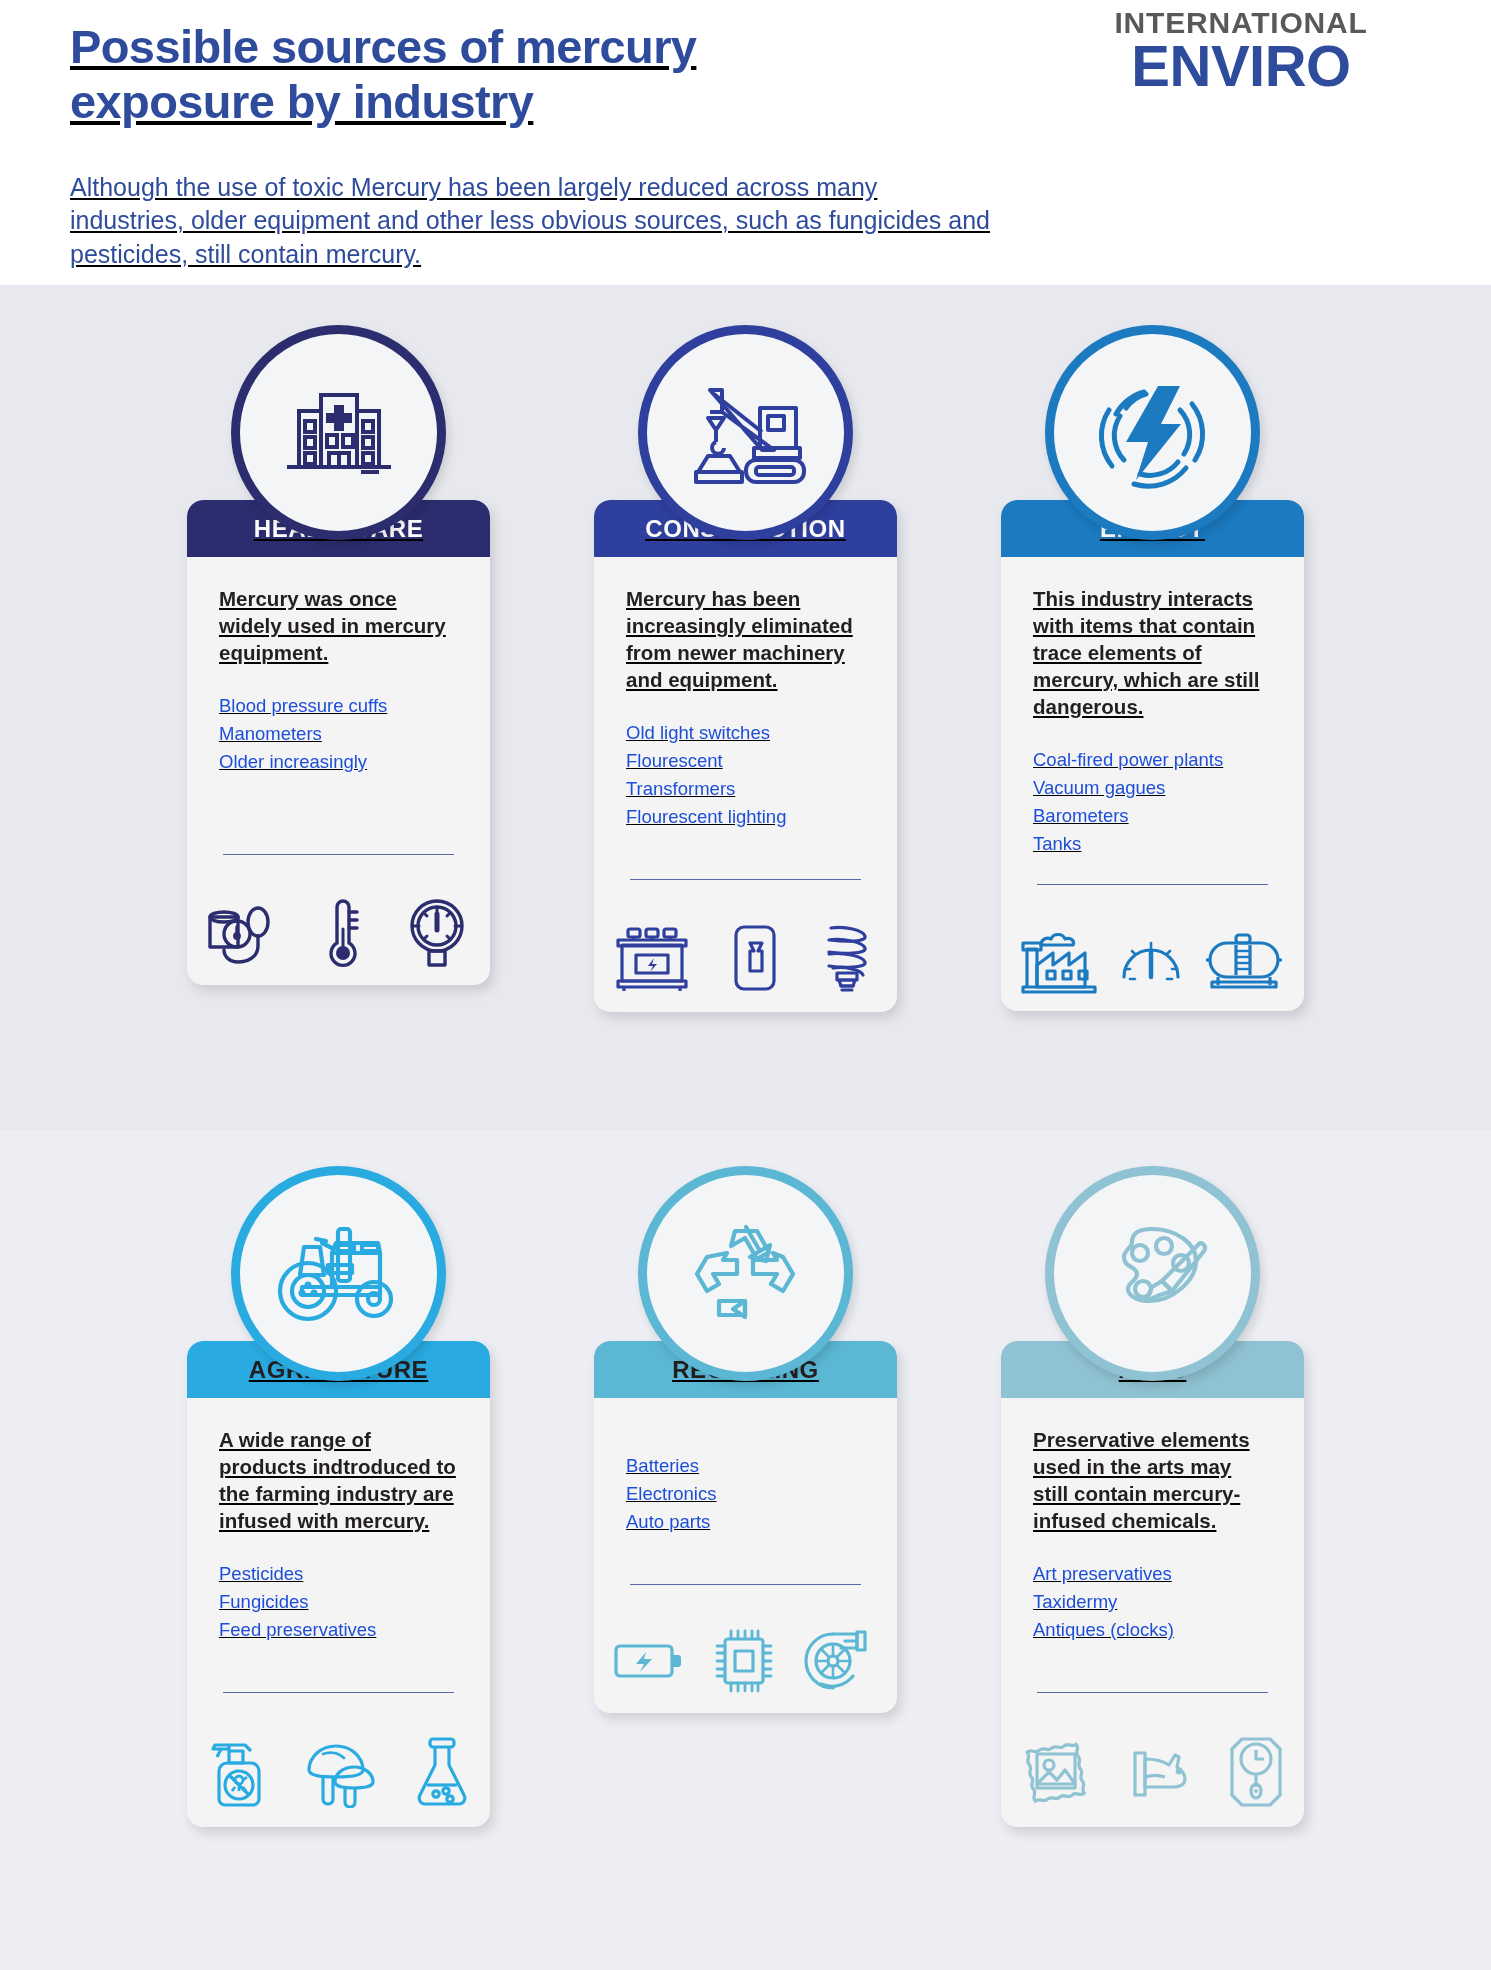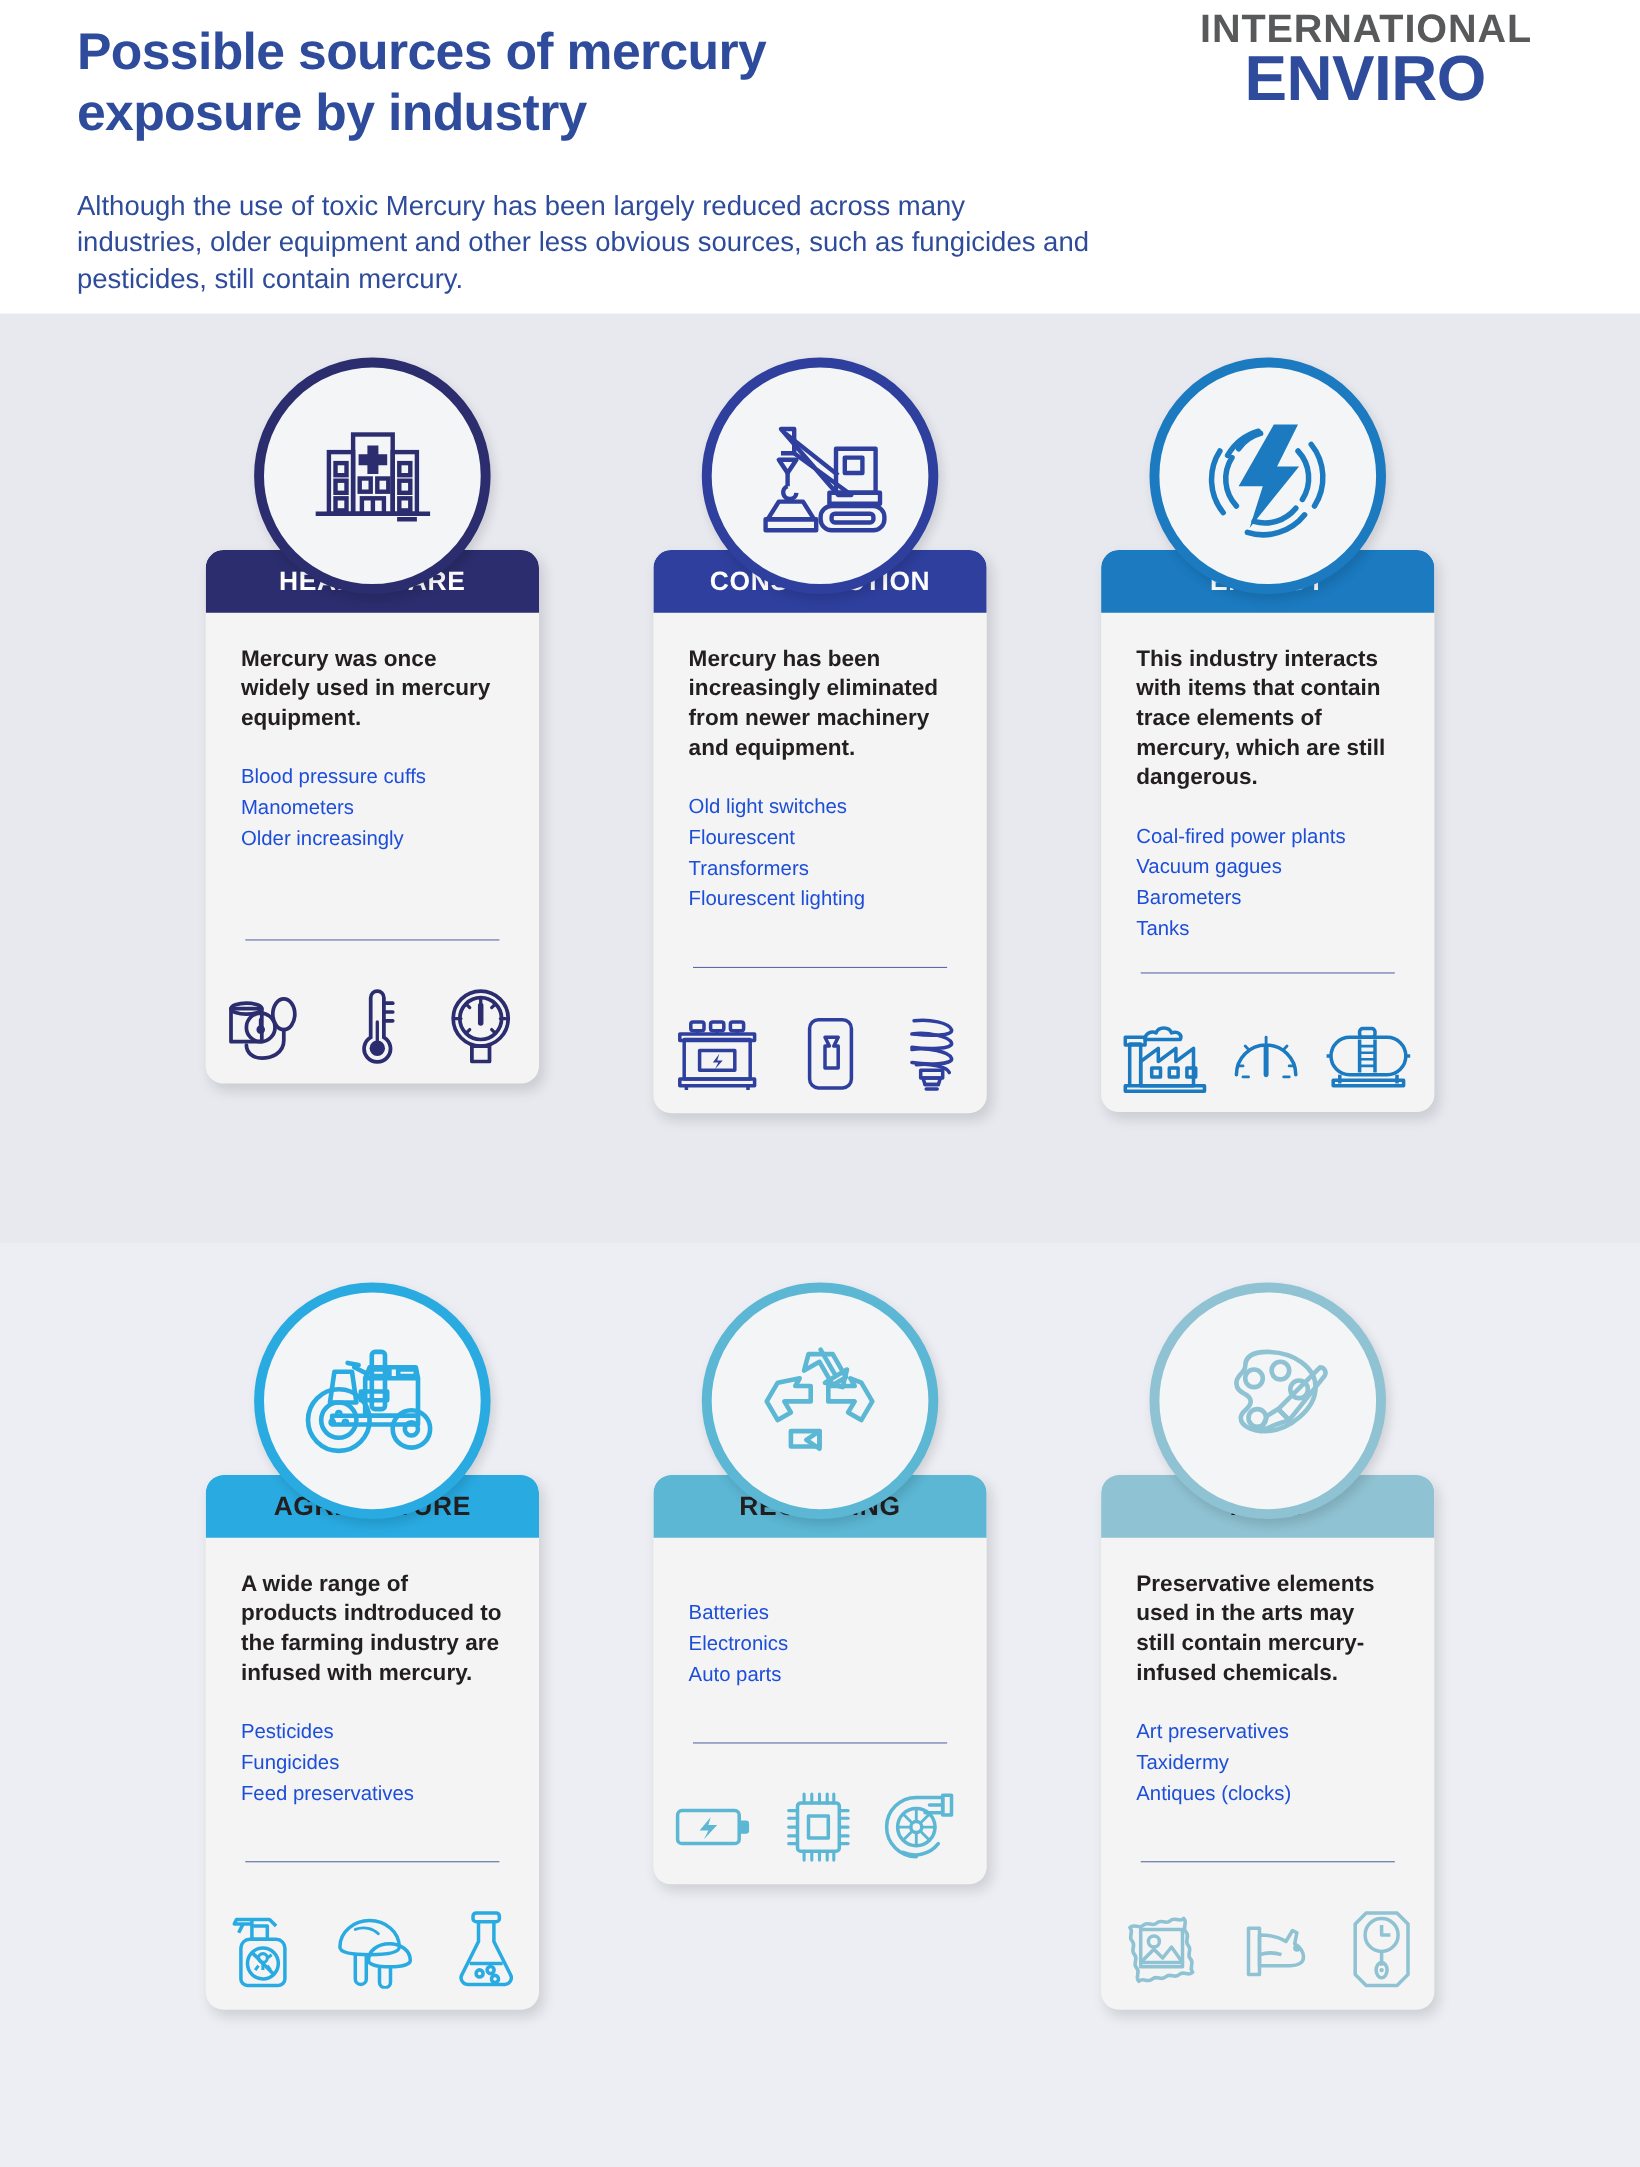--- a/index.html
+++ b/index.html
@@ -3,35 +3,35 @@
 <meta charset="utf-8">
 <style>
   * { box-sizing: border-box; margin: 0; padding: 0; }
   html, body {
     width: 1491px;
     height: 1970px;
     background: #ffffff;
     font-family: "Liberation Sans", sans-serif;
     overflow: hidden;
   }
-  .page { position: relative; width: 1491px; height: 1898px; background: #ffffff; }
+  .page { position: relative; width: 1491px; height: 1898px; background: #ffffff; text-decoration: underline; }
 
   
   .header { position: relative; height: 285px; padding: 20px 0 0 70px; background: #ffffff; }
   .title {
     font-size: 47px; font-weight: bold; line-height: 1.16;
     color: #2e4c9b; letter-spacing: -0.6px; max-width: 840px;
   }
   .subtitle {
     margin-top: 42px; font-size: 25px; line-height: 1.33;
     color: #2e4c9b; max-width: 920px; font-weight: 400;
   }
   .logo { position: absolute; top: 8px; right: 100px; text-align: center; width: 300px; }
   .logo-top {
-    font-size: 36px; font-weight: bold; color: #58595b; letter-spacing: 0.8px; line-height: 1;
+    font-size: 30px; font-weight: bold; color: #58595b; letter-spacing: 0.8px; line-height: 1;
   }
   .logo-mid, .logo-bot {
     font-size: 58px; font-weight: bold; color: #2e4c9b;
     letter-spacing: -0.5px; line-height: 0.96;
   }
   .logo-bot .red-a { color: #c8232c; }
 
   
   .band { position: relative; width: 1491px; }
   .band-top { height: 845px; background: #e7e9ef; }

